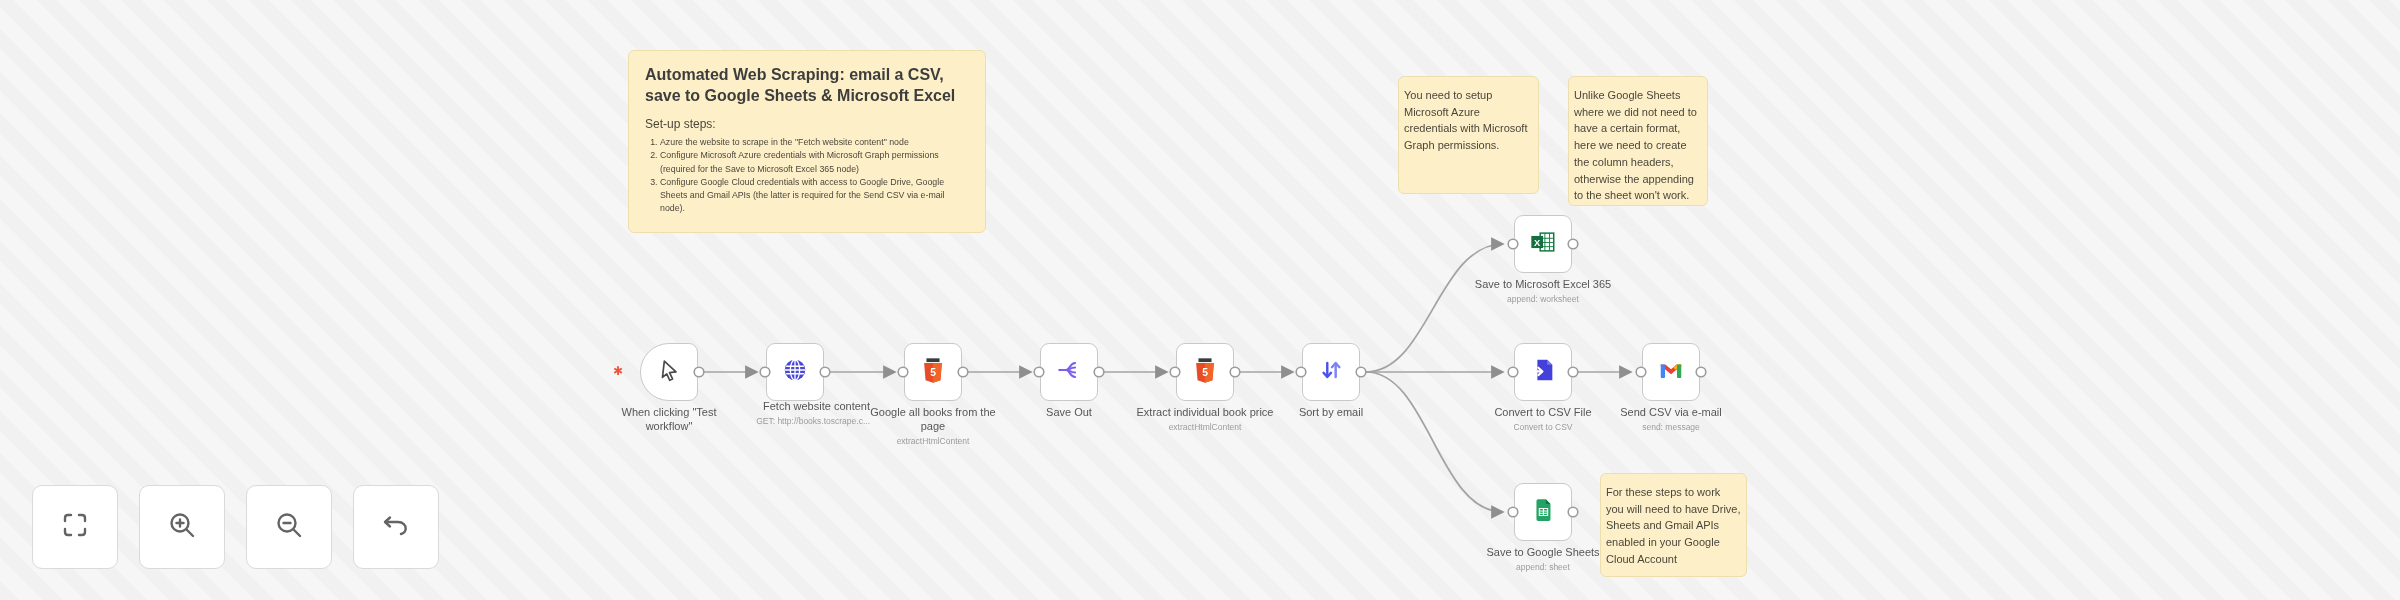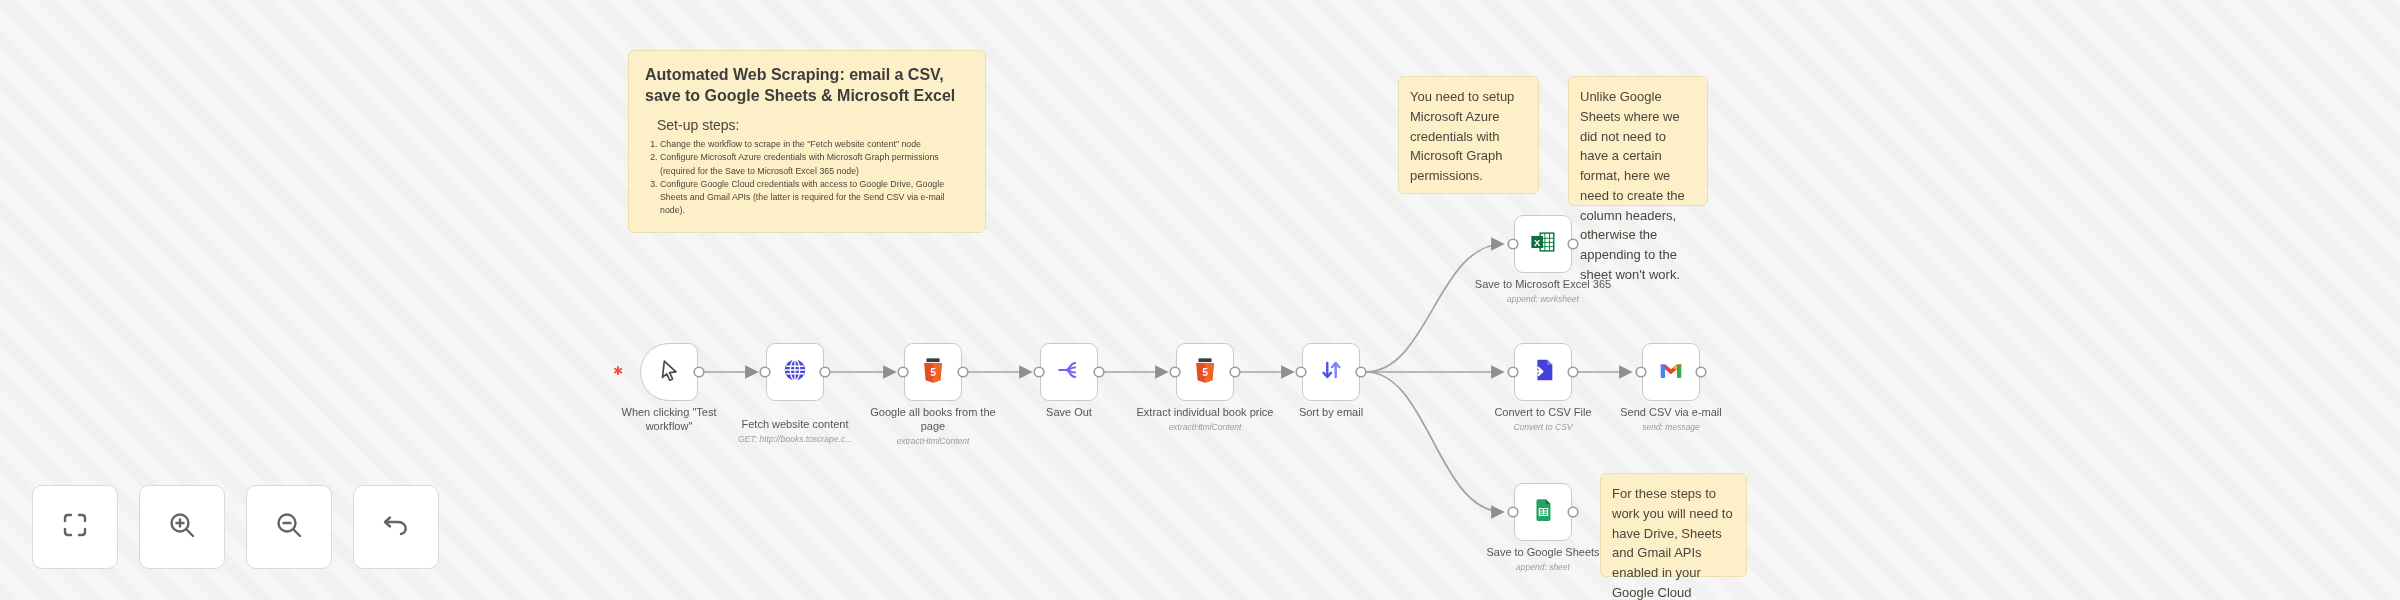--- a/index.html
+++ b/index.html
@@ -8,53 +8,53 @@
   #canvas { position:relative; width:2400px; height:600px;
     background-color:#f6f6f6;
     background-image:repeating-linear-gradient(45deg, rgba(0,0,0,0.018) 0 14px, rgba(0,0,0,0) 14px 30px);
   }
 
   
   .sticky { position:absolute; background:#fdf0c8; border:1px solid #ecdfad;
     border-radius:6px; color:#4e4a3d; z-index:2; }
   .sticky-main { padding:13px 16px; }
   .sticky-main .sticky-title { font-size:16px; font-weight:bold; color:#3d3d3d; line-height:1.32; }
-  .sticky-main .sticky-intro { margin-top:11px; font-size:14px; color:#4a463b;margin-left:12px; }
+  .sticky-main .sticky-intro { margin-top:11px; font-size:12px; color:#4a463b; }
   .sticky-main ol { margin:5px 0 0 15px; font-size:8.8px; line-height:1.5; color:#4a463b; }
-  .sticky-small { padding:10px 11px; font-size:13px; line-height:1.52; color:#4a463b; }
+  .sticky-small { padding:10px 5px; font-size:11px; line-height:1.52; color:#4a463b; }
 
   
   .node { position:absolute; width:58px; height:58px; background:#ffffff;
     border:1.6px solid #c9c9c9; border-radius:9px; z-index:3;
     display:flex; align-items:center; justify-content:center; }
   .node.trigger { border-radius:29px 9px 9px 29px; }
   .nlabel { position:absolute; text-align:center; z-index:3; }
   .nname { font-size:11px; color:#565656; line-height:1.25; }
-  .nsub { font-size:8.5px; color:#9c9c9c; margin-top:2px; white-space:nowrap;font-style:italic; }
+  .nsub { font-size:8.5px; color:#9c9c9c; margin-top:2px; white-space:nowrap; }
   .marker { position:absolute; font-size:12px; color:#ee543e; z-index:4; }
 
   
   #wires { position:absolute; left:0; top:0; z-index:5; pointer-events:none; }
 
   
   .ctl { position:absolute; width:86px; height:84px; top:485px; background:#fff;
     border:1px solid #dadada; border-radius:10px; z-index:6;
     display:flex; align-items:center; justify-content:center; cursor:pointer; }
   .ctl svg { stroke:#646464; fill:none; stroke-width:2.4; stroke-linecap:round; stroke-linejoin:round; }
 </style>
 </head>
 <body>
 
 <div id="canvas">
 
   <div class="sticky sticky-main" style="left:628px; top:50px; width:358px; height:183px;">
     <div class="sticky-title">Automated Web Scraping: email a CSV, save to Google Sheets &amp; Microsoft Excel</div>
     <div class="sticky-intro">Set-up steps:</div>
     <ol>
-      <li>Change the workflow to scrape in the "Fetch website content" node</li>
+      <li>Azure the website to scrape in the "Fetch website content" node</li>
       <li>Configure Microsoft Azure credentials with Microsoft Graph permissions (required for the Save to Microsoft Excel 365 node)</li>
       <li>Configure Google Cloud credentials with access to Google Drive, Google Sheets and Gmail APIs (the latter is required for the Send CSV via e-mail node).</li>
     </ol>
   </div>
 
   <div class="sticky sticky-small" style="left:1398px; top:76px; width:141px; height:118px;">
     <span>You need to setup Microsoft Azure credentials with Microsoft Graph permissions.</span>
   </div>
 
   <div class="sticky sticky-small" style="left:1568px; top:76px; width:140px; height:130px;">
@@ -80,21 +80,21 @@
 
   <div class="node" style="left:766px; top:343px;">
     <span>
       <svg width="28" height="28" viewBox="0 0 30 30">
         <circle cx="15" cy="15" r="11" fill="#4946d8"></circle>
         <ellipse cx="15" cy="15" rx="5" ry="11" fill="none" stroke="#fff" stroke-width="1.4"></ellipse>
         <path d="M5.5,11 H24.5 M4.2,15 H25.8 M5.5,19 H24.5 M15,4 V26" stroke="#fff" stroke-width="1.4" fill="none"></path>
       </svg>
     </span>
   </div>
-  <div class="nlabel" style="left:720px; top:418px; width:150px;">
+  <div class="nlabel" style="left:720px; top:400px; width:150px;text-align:right;">
     <div class="nname">Fetch website content</div>
     <div class="nsub">GET: http://books.toscrape.c...</div>
   </div>
 
   <div class="node" style="left:904px; top:343px;">
     <span>
       <svg width="28" height="28" viewBox="0 0 30 30">
         <rect x="8" y="2.5" width="14" height="4" fill="#3b3b3b"></rect>
         <polygon points="5.5,7.5 24.5,7.5 23,26 15,28.6 7,26" fill="#e44d26"></polygon>
         <polygon points="15,7.5 24.5,7.5 23,26 15,28.6" fill="#f16529"></polygon>

